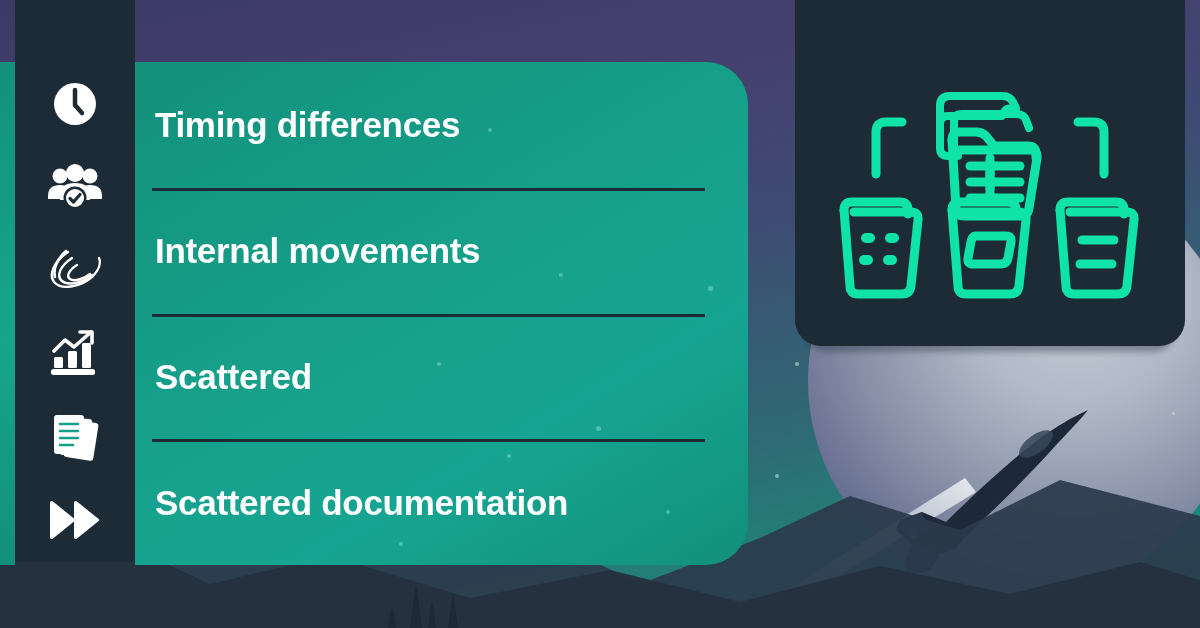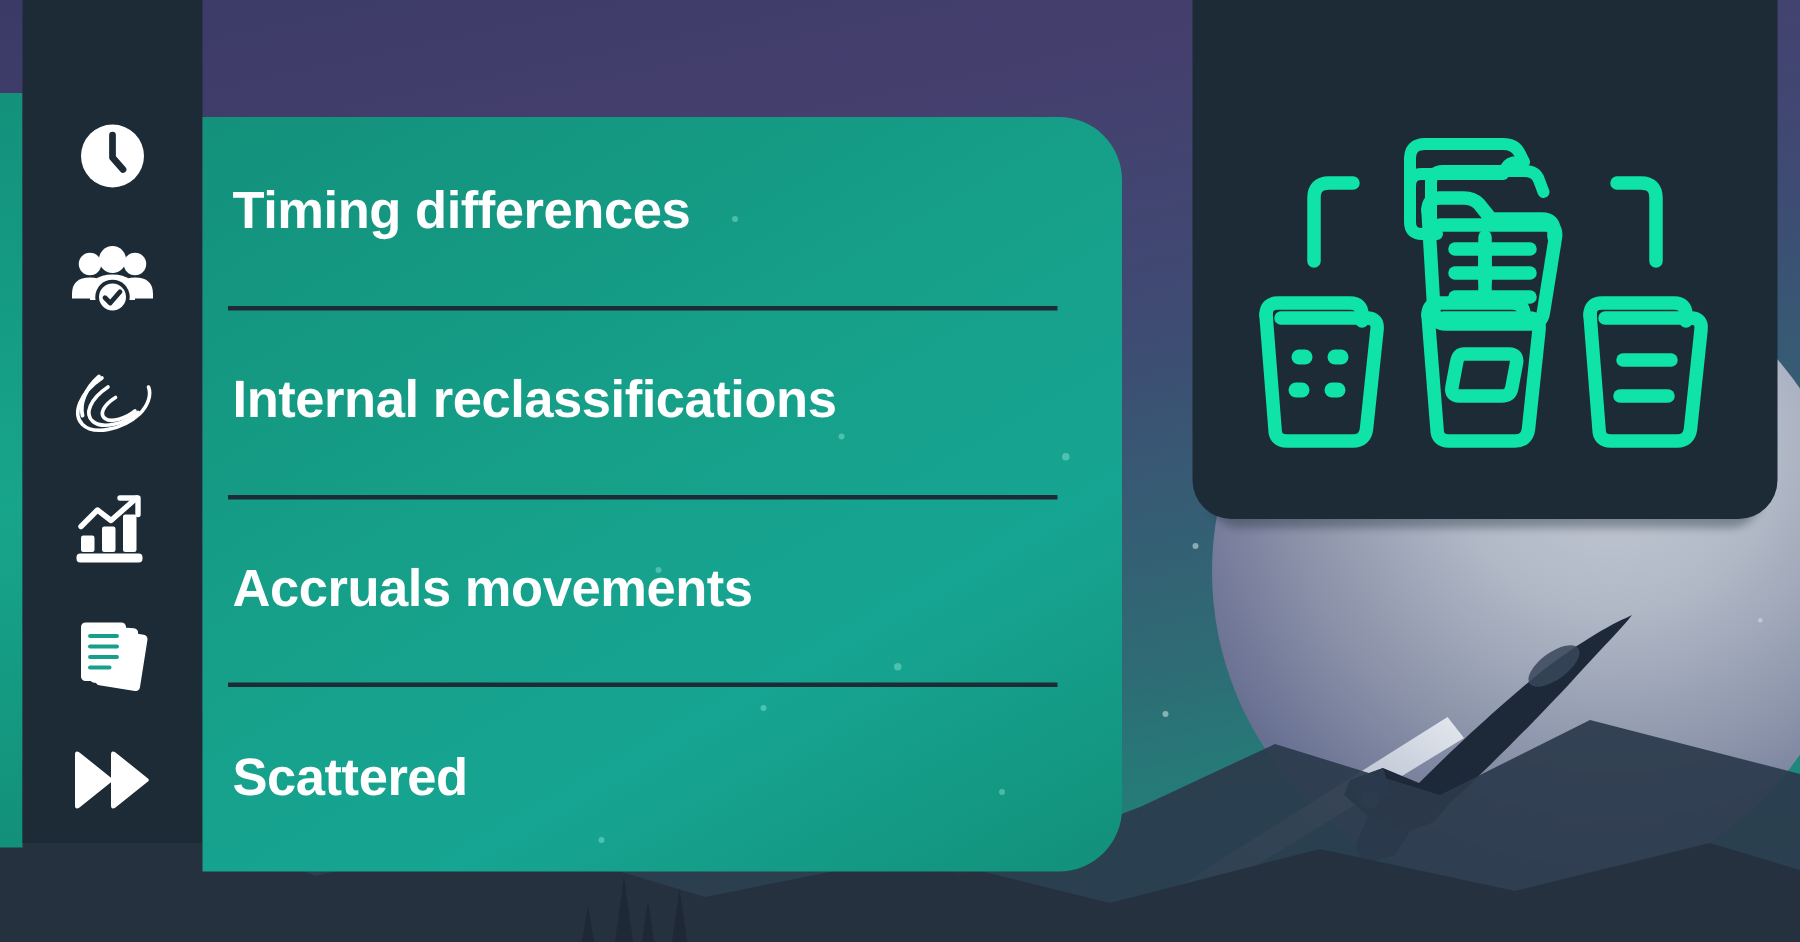--- a/index.html
+++ b/index.html
@@ -47,21 +47,21 @@
     position:absolute; left:0; top:62px; width:120px; height:500px;
     display:flex; flex-direction:column;
   }
   .rail-item {
     flex:1 1 0; display:flex; align-items:center; justify-content:center;
   }
   .rail-item svg { display:block; }
 
   
   .card {
-    position:absolute; left:135px; top:78px; width:613px; height:503px;
+    position:absolute; left:135px; top:62px; width:613px; height:503px;
     background:linear-gradient(150deg,#13917b 0%,#16a08a 45%,#16a592 70%,#12907a 100%);
     border-radius:0 42px 42px 0;
     overflow:hidden;
   }
   .card-inner {
     position:absolute; left:0; top:0; width:613px; height:503px;
     display:flex; flex-direction:column;
   }
   .row {
     flex:1 1 0;
@@ -294,24 +294,24 @@
     <div class="card-sparkle" style="left:461px;top:364px;width:5px;height:5px;"></div>
     <div class="card-sparkle" style="left:372px;top:392px;width:4px;height:4px;"></div>
     <div class="card-sparkle" style="left:531px;top:448px;width:4px;height:4px;"></div>
     <div class="card-sparkle" style="left:264px;top:480px;width:4px;height:4px;"></div>
 
     <div class="card-inner">
       <div class="row">
         <span class="row-label">Timing differences</span>
       </div>
       <div class="row">
-        <span class="row-label">Internal reclassifications</span>
-      </div>
-      <div class="row">
-        <span class="row-label">Accruals movements</span>
+        <span class="row-label">Internal movements</span>
       </div>
       <div class="row">
         <span class="row-label">Scattered</span>
       </div>
+      <div class="row">
+        <span class="row-label">Scattered documentation</span>
+      </div>
     </div>
   </div>
 
 </div>
 
 </body></html>

